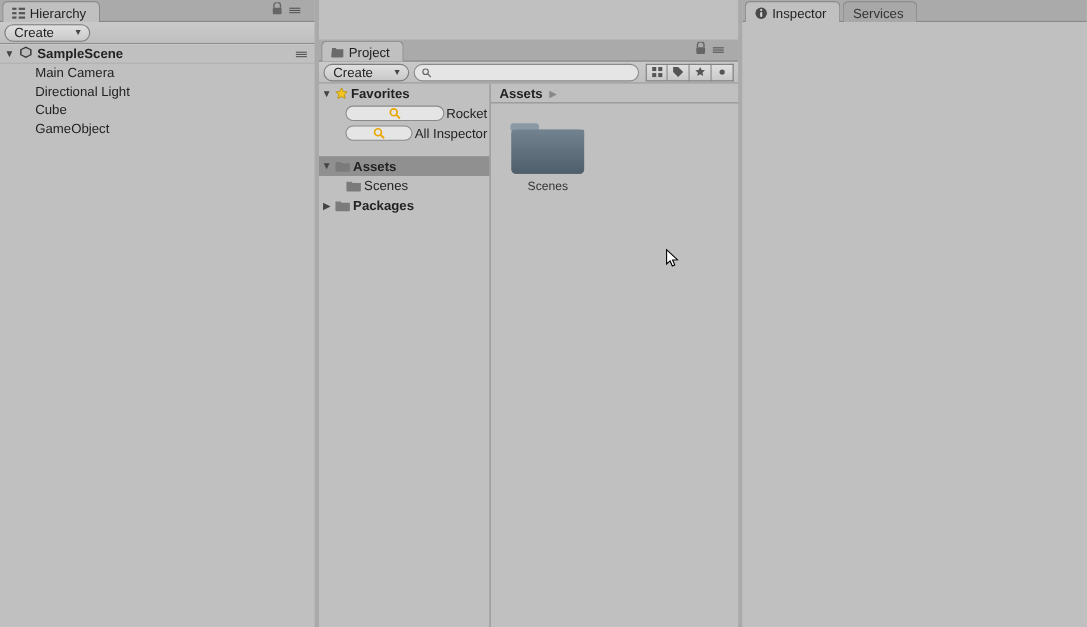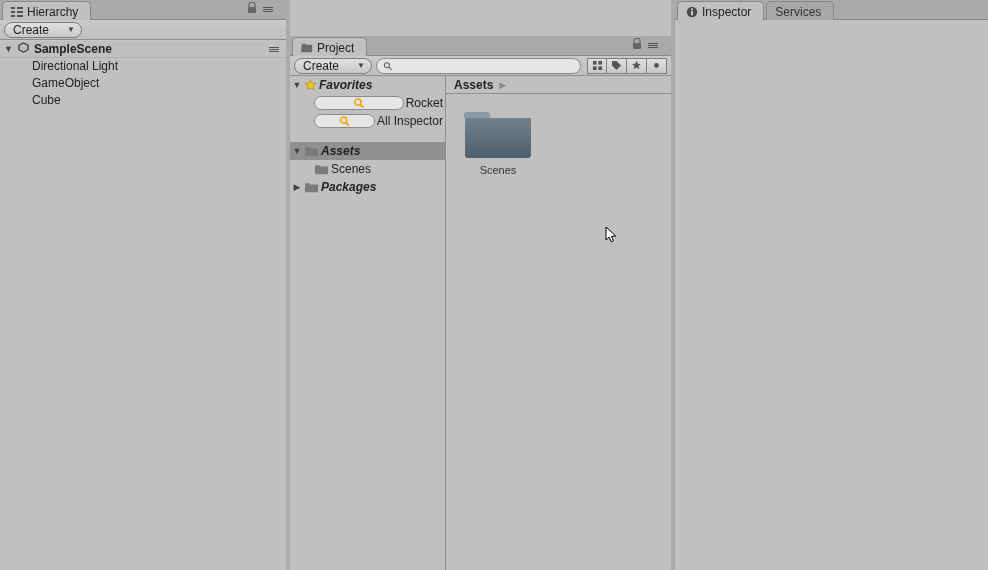--- a/index.html
+++ b/index.html
@@ -41,21 +41,21 @@
 .scene-row .unity { width: 13px; height: 13px; }
 .scene-row .name { font-weight: bold; color: #222; }
 .scene-row .asterisk { margin-left: auto; color: #555; display: flex; gap: 2px; align-items: center; }
 .h-item { height: 17px; padding-left: 32px; line-height: 17px; color: #222; cursor: pointer; }
 
 
 .project .body { display: flex; }
 .tree { width: 156px; border-right: 1px solid #8f8f8f; display: flex; flex-direction: column; padding-top: 0; }
 .tree-row { height: 18px; display: flex; align-items: center; gap: 2px; padding: 0 2px 0 2px; color: #222; cursor: pointer; }
 .tree-row .fold { width: 10px; font-size: 9px; color: #444; text-align: center; flex-shrink: 0; }
-.tree-row .bold { font-weight: bold; font-style: italic; }
+.tree-row .bold { font-weight: bold; }
 .tree-row svg.star { width: 13px; height: 13px; }
 .tree-row svg.folder { width: 15px; height: 12px; }
 .tree-row svg.search { width: 14px; height: 14px; }
 .tree-row.indent { padding-left: 24px; }
 .tree-row.selected { background: #909090; }
 
 .bread { height: 18px; border-bottom: 1px solid #8f8f8f; display: flex; align-items: center; padding: 0 8px; gap: 6px; color: #222; }
 .bread .crumb { font-weight: bold; cursor: pointer; }
 .bread .sep { color: #888; font-size: 9px; }
 .grid { flex: 1; padding: 10px 10px; display: flex; flex-wrap: wrap; align-content: flex-start; gap: 16px; }
@@ -120,23 +120,24 @@
       </span>
       <span class="name">SampleScene</span>
       <span class="asterisk">
         <span class="mini-menu">
             <span></span>
             <span></span>
             <span></span>
           </span>
       </span>
     </div>
+    <div class="h-item"><span>Main Camera</span></div>
     <div class="h-item"><span>Directional Light</span></div>
+    <div class="h-item"><span>Cube</span></div>
     <div class="h-item"><span>GameObject</span></div>
-    <div class="h-item"><span>Cube</span></div>
   </div>
 </div>
 
 <div class="divider-v divider1"></div>
 
 <div class="pane project">
   <div class="tabbar">
     <div class="tab">
       <span class="icon">
         <svg viewBox="0 0 14 12">

